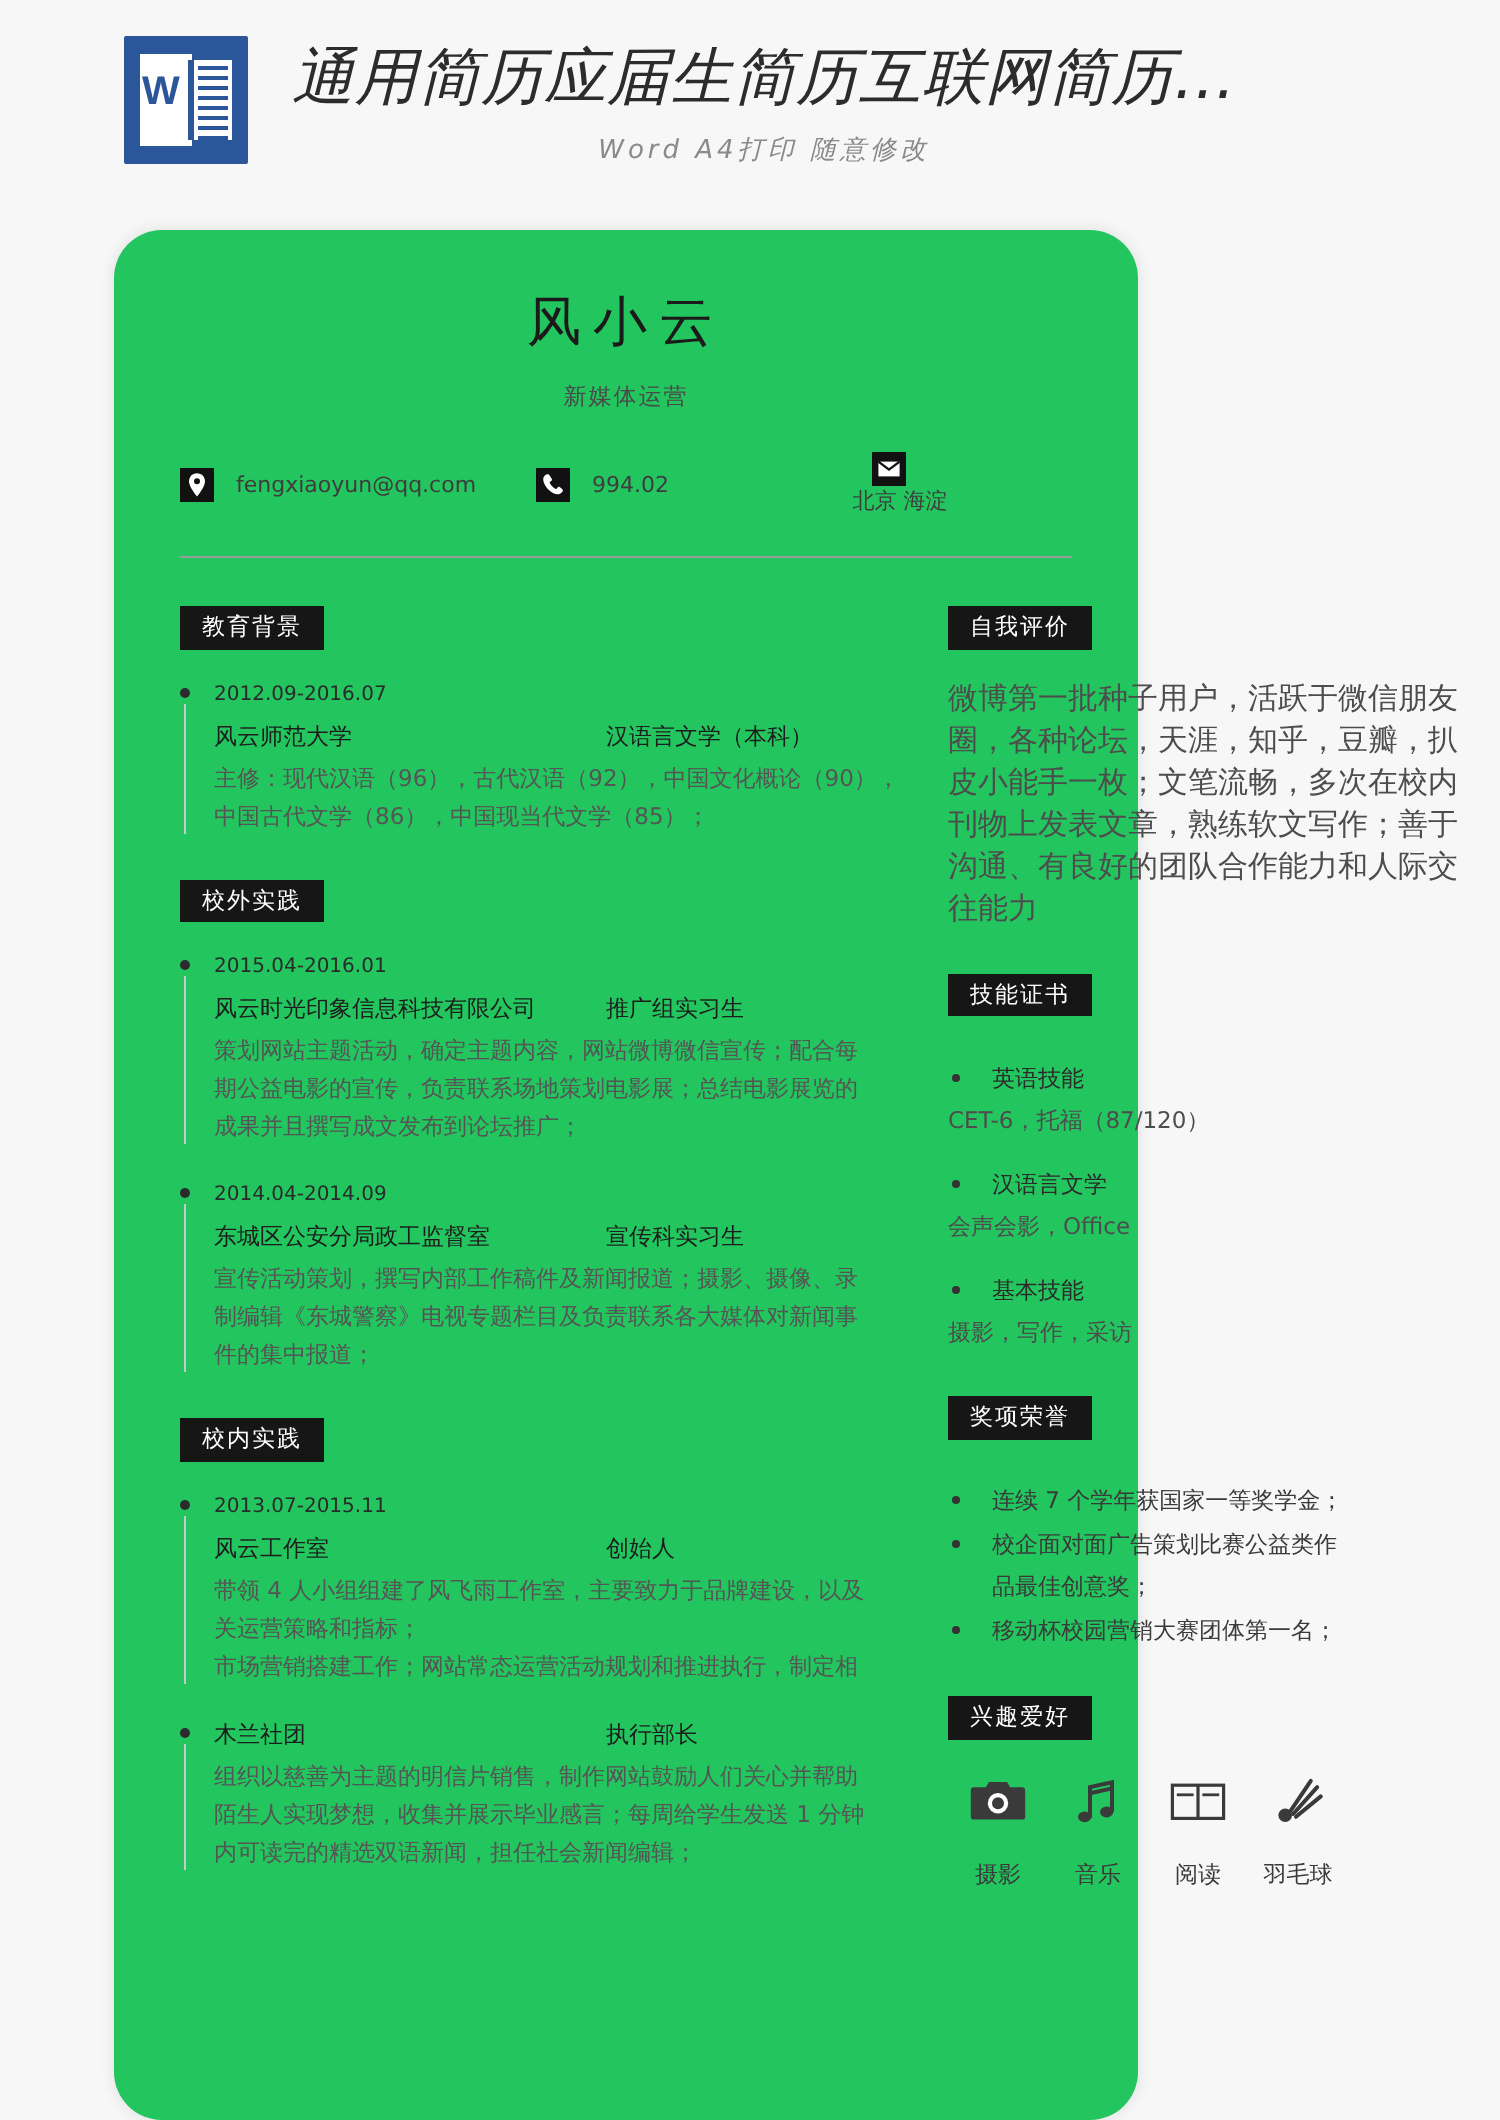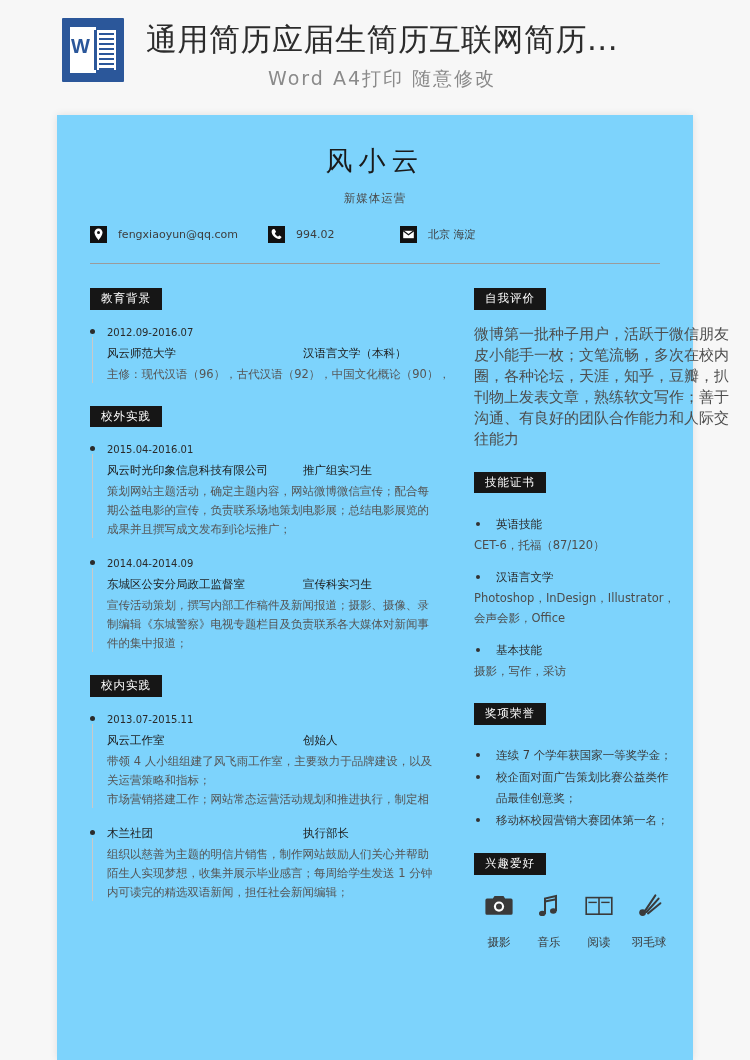--- a/index.html
+++ b/index.html
@@ -67,47 +67,49 @@
   }
   .word-logo .doc i {
     display: block;
     height: 2px;
     margin: 3px 2px 0 2px;
     background: #2b579a;
   }
   .banner-text {
     margin-left: 22px;
     padding-top: 2px;
+    font-style: italic;
   }
   .banner-title {
     font-size: 31px;
     line-height: 38px;
     color: #2c2c2c;
     letter-spacing: 0.5px;
     white-space: nowrap;
     font-family: "DejaVu Sans", sans-serif;
   }
   .banner-sub {
     margin-top: 8px;
-    font-size: 19px;
+    font-size: 13px;
     color: #8a8a8a;
     letter-spacing: 2px;
     text-align: center;
     font-family: "DejaVu Sans", sans-serif;
   }
 
   
   .paper {
     position: absolute;
     left: 57px;
     top: 115px;
-    width: 636px;
+    width: 512px;
     height: 945px;
-    background: #7dd3fc;
+    background: #22c55e;
     box-shadow: 0 0 8px rgba(0,0,0,0.10);
+    border-radius: 24px;
   }
 
   
   .r-name {
     text-align: center;
     font-size: 27px;
     letter-spacing: 6px;
     color: #1a1a1a;
     padding-top: 28px;
     font-family: "DejaVu Sans", sans-serif;
@@ -131,21 +133,21 @@
     display: flex;
     align-items: center;
     font-size: 11px;
     color: #3d3d3d;
     font-family: "DejaVu Sans", sans-serif;
     white-space: nowrap;
   }
   .ci-phone { width: 212px; }
   .ci-loc   { width: 178px; }
   .ci-mail  { width: 132px; }
-  .ci-addr  { width: 100px; }
+  .ci-addr  { width: 100px; flex-direction: column; }
   .cicon {
     width: 17px; height: 17px;
     background: #111;
     margin-right: 11px;
     flex: 0 0 auto;
     position: relative;
   }
   .cicon svg { display: block; }
 
   .head-divider {
@@ -374,20 +376,21 @@
         <span class="sec-badge">教育背景</span>
         <div class="sec-body">
           <div class="entry">
             <div class="entry-date">2012.09-2016.07</div>
             <div class="entry-row">
               <span class="entry-org">风云师范大学</span>
               <span class="entry-title">汉语言文学（本科）</span>
             </div>
             <div class="entry-desc">
               <div>主修：现代汉语（96），古代汉语（92），中国文化概论（90），</div>
+              <div>中国古代文学（86），中国现当代文学（85）；</div>
             </div>
           </div>
         </div>
       </div>
 
       <div class="sec">
         <span class="sec-badge">校外实践</span>
         <div class="sec-body">
           <div class="entry">
             <div class="entry-date">2015.04-2016.01</div>
@@ -446,41 +449,40 @@
       </div>
 
     </div>
 
     <div class="col-right">
 
       <div class="sec">
         <span class="sec-badge">自我评价</span>
         <div class="sec-body para">
           <div>微博第一批种子用户，活跃于微信朋友</div>
+          <div>圈，各种论坛，天涯，知乎，豆瓣，扒</div>
           <div>皮小能手一枚；文笔流畅，多次在校内</div>
-          <div>圈，各种论坛，天涯，知乎，豆瓣，扒</div>
           <div>刊物上发表文章，熟练软文写作；善于</div>
           <div>沟通、有良好的团队合作能力和人际交</div>
           <div>往能力</div>
         </div>
       </div>
 
       <div class="sec">
         <span class="sec-badge">技能证书</span>
         <div class="sec-body" style="margin-top:22px;">
           <div class="skill-group">
             <div class="skill-head">英语技能</div>
             <div class="skill-lines">
               <div>CET-6，托福（87/120）</div>
             </div>
           </div>
           <div class="skill-group">
             <div class="skill-head">汉语言文学</div>
             <div class="skill-lines">
-              <div>Photoshop，InDesign，Illustrator，</div>
               <div>会声会影，Office</div>
             </div>
           </div>
           <div class="skill-group">
             <div class="skill-head">基本技能</div>
             <div class="skill-lines">
               <div>摄影，写作，采访</div>
             </div>
           </div>
         </div>

